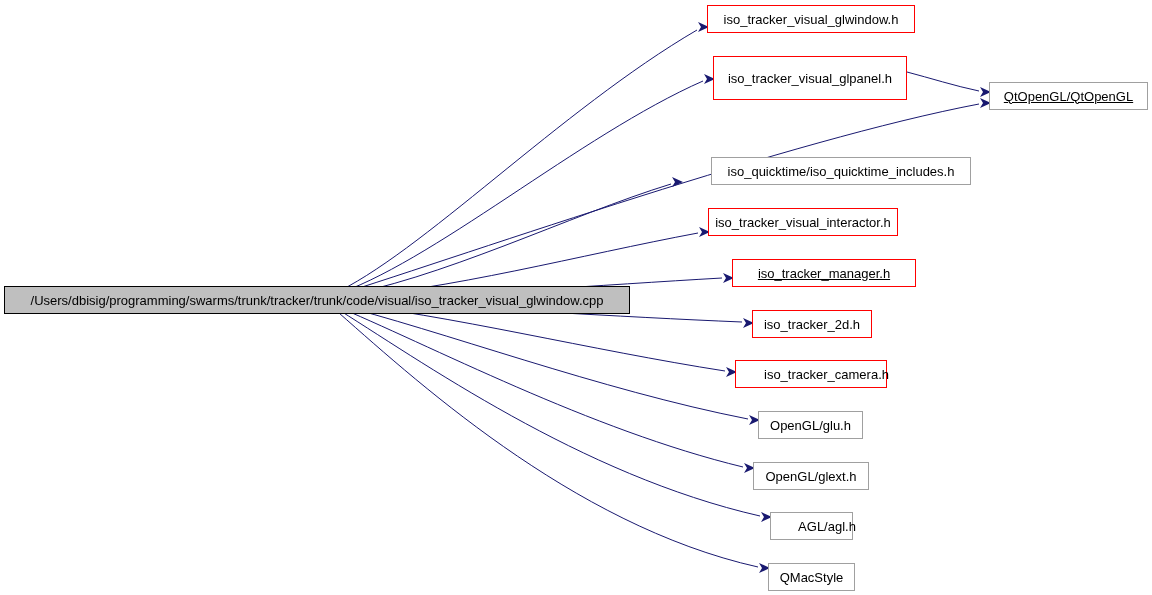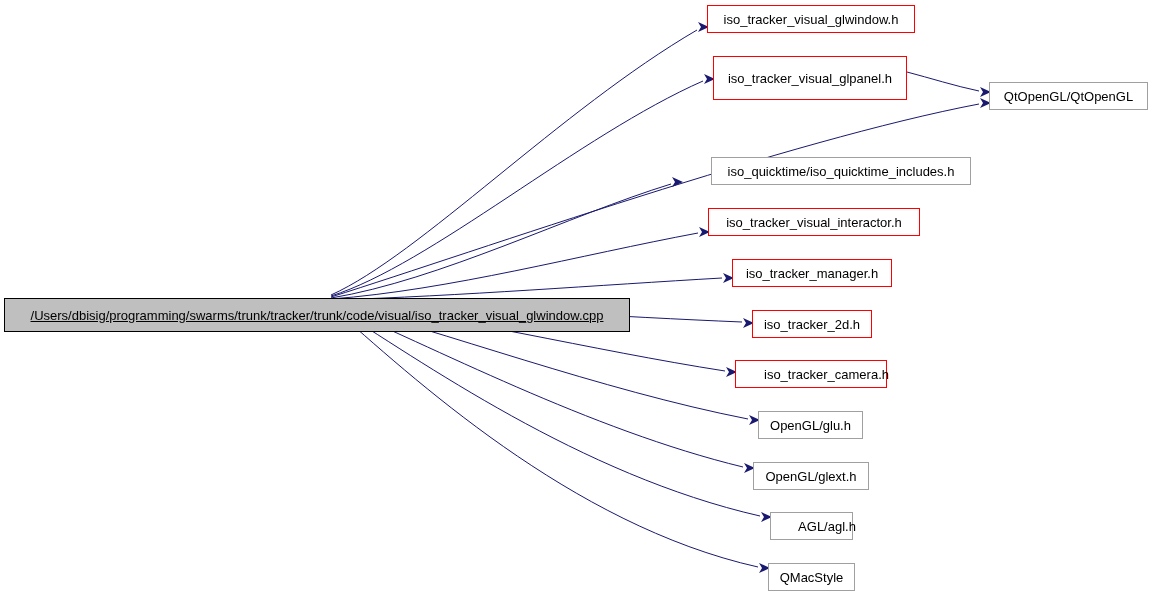--- a/index.html
+++ b/index.html
@@ -79,39 +79,39 @@
       <polygon points="760,420 749,415 752,420 749,425" fill="#191970"></polygon>
       <path d="M331,304 C430,345 590,430 743,467" fill="none" stroke="#191970" stroke-width="1"></path>
       <polygon points="755,468 744,463 747,468 744,473" fill="#191970"></polygon>
       <path d="M331,305 C420,360 580,475 760,516" fill="none" stroke="#191970" stroke-width="1"></path>
       <polygon points="772,517 761,512 764,517 761,522" fill="#191970"></polygon>
       <path d="M331,306 C410,375 570,525 758,567" fill="none" stroke="#191970" stroke-width="1"></path>
       <polygon points="770,568 759,563 762,568 759,573" fill="#191970"></polygon>
       <path d="M907,72 C930,78 955,86 979,91" fill="none" stroke="#191970" stroke-width="1"></path>
       <polygon points="991,92 980,87 983,92 980,97" fill="#191970"></polygon>
     </svg>
-<div class="node root" style="left: 4px; top: 298px; width: 626px; height: 34px; text-decoration: underline;">
+<div class="node root" style="left: 4px; top: 286px; width: 626px; height: 28px;">
       <span class="node-label">/Users/dbisig/programming/swarms/trunk/tracker/trunk/code/visual/iso_tracker_visual_glwindow.cpp</span>
     </div>
     <div class="node red" style="left: 707px; top: 5px; width: 208px; height: 28px;">
       <span class="node-label">iso_tracker_visual_glwindow.h</span>
     </div>
     <div class="node red" style="left: 713px; top: 56px; width: 194px; height: 44px;">
       <span class="node-label">iso_tracker_visual_glpanel.h</span>
     </div>
-    <div class="node gray" style="left: 989px; top: 82px; width: 159px; height: 28px;">
+    <div class="node gray" style="left: 989px; top: 82px; width: 159px; height: 28px; text-decoration: underline;">
       <span class="node-label">QtOpenGL/QtOpenGL</span>
     </div>
     <div class="node gray" style="left: 681px; top: 157px; width: 260px; height: 28px; margin-left: 30px;">
       <span class="node-label">iso_quicktime/iso_quicktime_includes.h</span>
     </div>
-    <div class="node red" style="left: 708px; top: 208px; width: 212px; height: 28px;">
+    <div class="node red" style="left: 708px; top: 208px; width: 190px; height: 28px;">
       <span class="node-label">iso_tracker_visual_interactor.h</span>
     </div>
-    <div class="node red" style="left: 732px; top: 259px; width: 160px; height: 28px;">
+    <div class="node red" style="left: 732px; top: 259px; width: 184px; height: 28px; text-decoration: underline;">
       <span class="node-label">iso_tracker_manager.h</span>
     </div>
     <div class="node red" style="left: 752px; top: 310px; width: 120px; height: 28px;">
       <span class="node-label">iso_tracker_2d.h</span>
     </div>
     <div class="node red" style="left: 735px; top: 360px; width: 152px; height: 28px; padding-left: 31px;">
       <span class="node-label">iso_tracker_camera.h</span>
     </div>
     <div class="node gray" style="left: 753px; top: 462px; width: 116px; height: 28px;">
       <span class="node-label">OpenGL/glext.h</span>

